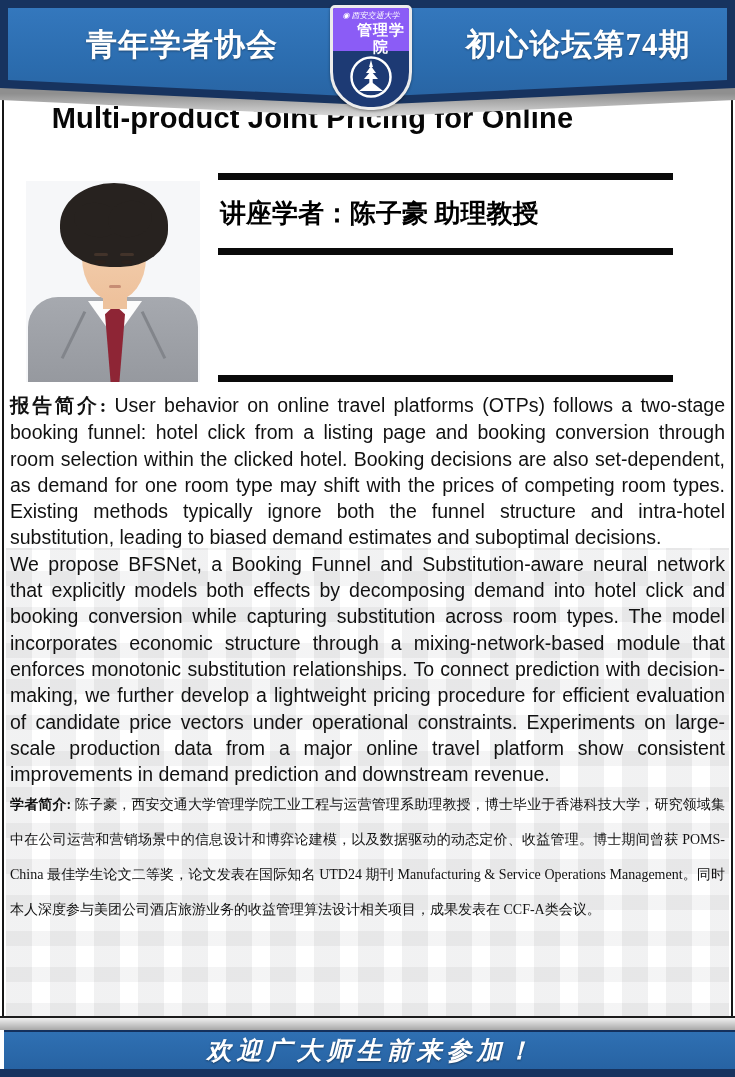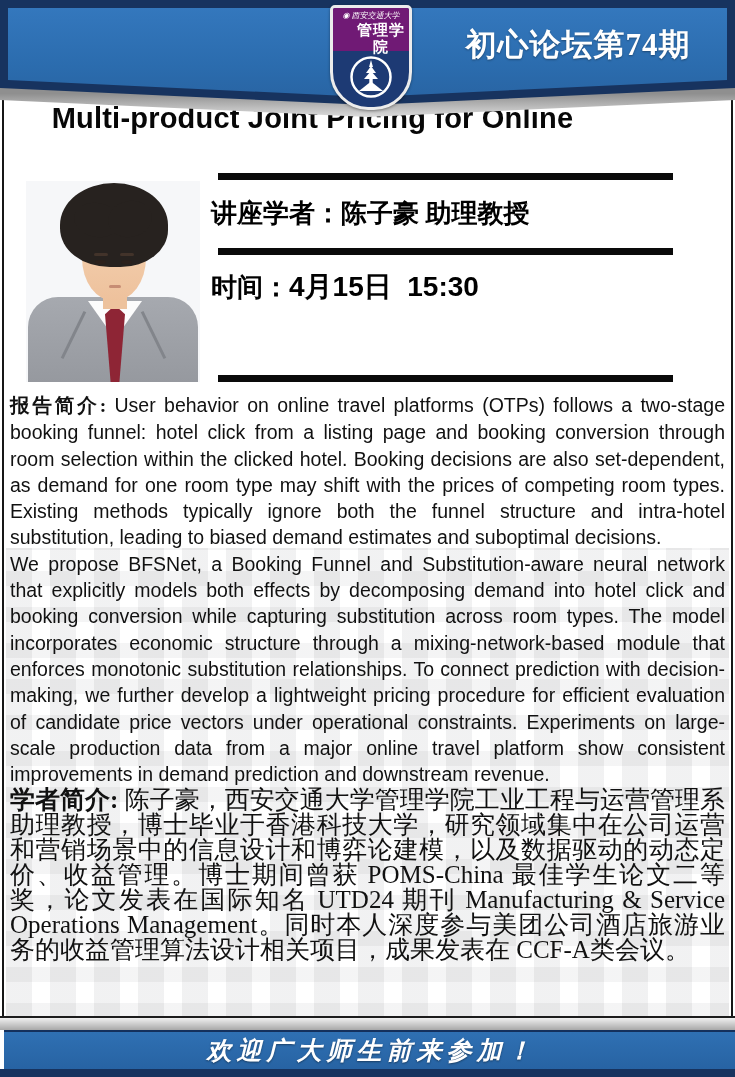--- a/index.html
+++ b/index.html
@@ -38,35 +38,35 @@
     font-family:"Liberation Sans",sans-serif;
   }
   .hdr-title.left{left:52px;width:260px;}
   .hdr-title.right{left:448px;width:260px;font-family:Liberation Serif, serif;}
   
   .logo{
     position:absolute;left:330px;top:5px;width:76px;height:99px;z-index:12;
     border:3px solid #ececec;border-radius:5px 5px 38px 38px;
     overflow:hidden;background:#1d3a74;box-shadow:0 1px 3px rgba(0,0,0,.4);
   }
-  .logo-red{height:43px;background:#701a75;color:#fff;text-align:center;padding-top:3px;box-sizing:border-box;}
+  .logo-red{height:43px;background:#8b5cf6;color:#fff;text-align:center;padding-top:3px;box-sizing:border-box;}
   .logo-uni{font-family:"Liberation Serif",serif;font-style:italic;font-size:8px;line-height:10px;white-space:nowrap;}
   .logo-school{font-size:15px;font-weight:bold;line-height:17px;letter-spacing:1px;font-family:"Liberation Sans",sans-serif;padding-left:20px;}
   .logo-seal{display:flex;justify-content:center;align-items:center;height:52px;}
   
   .title{
     position:absolute;left:0;top:101px;width:625px;text-align:center;
     font-size:29px;line-height:35px;font-weight:600;color:#070707;
     letter-spacing:.2px;z-index:6;font-family:"Liberation Sans",sans-serif;
   }
   
   .bar{position:absolute;left:218px;width:455px;height:7px;background:#0a0a0a;z-index:6;}
   .bar1{top:173px;} .bar2{top:248px;} .bar3{top:375px;}
   
-  .info-line{position:absolute;left:211px;width:500px;color:#000;z-index:6;white-space:nowrap;}
+  .info-line{position:absolute;left:220px;width:500px;color:#000;z-index:6;white-space:nowrap;}
   .zh-cal{font-family:"Liberation Serif",serif;font-weight:bold;}
   .info-speaker{top:196px;font-size:26px;}
   .info-time{top:268px;font-size:26px;}
   .info-loc{top:323px;font-size:26px;}
   .info-val{font-family:"Liberation Sans",sans-serif;font-weight:bold;font-size:28px;white-space:pre-wrap;}
   
   .photo{position:absolute;left:26px;top:181px;width:174px;height:201px;background:#f6f7f9;overflow:hidden;z-index:6;}
   .photo *{position:absolute;}
   .suit{left:2px;right:2px;top:116px;bottom:0;background:linear-gradient(180deg,#a6a9af,#96999f);border-radius:30px 30px 0 0;}
   .lapel{width:3px;height:52px;background:#82858b;}
@@ -93,21 +93,21 @@
     opacity:.75;
   }
   
   .bodytext{
     position:absolute;left:10px;top:392px;width:715px;z-index:4;
     color:#111;text-align:justify;
   }
   .bodytext p{margin:0;}
   .abs-p{font-size:19.5px;line-height:26.3px;font-family:"Liberation Sans",sans-serif;}
   .inline-label{font-weight:bold;font-family:Liberation Serif, serif;}
-  .bio-p{font-size:25px;line-height:25px;font-family:"Liberation Serif",serif;}
+  .bio-p{font-size:14px;line-height:35px;font-family:"Liberation Serif",serif;}
   
   .footer-shadow{
     position:absolute;left:0;top:1016px;width:735px;height:14px;z-index:6;
     border-top:2px solid #1c1c1c;box-sizing:border-box;
     background:linear-gradient(180deg,#f0f0f0,#a8a8a8);
   }
   .footer-band{
     position:absolute;left:4px;top:1030px;width:735px;height:39px;z-index:7;
     background:linear-gradient(180deg,#2f70b3,#2763a3);
     border-top:2px solid #14305c;box-sizing:border-box;
@@ -126,20 +126,21 @@
 <div class="poster">
 
   <div class="content-frame"></div>
 
   <div class="watermark"></div>
 
   <div class="hdr">
     <div class="hdr-shadow"></div>
     <div class="hdr-navy"></div>
     <div class="hdr-blue"></div>
+    <div class="hdr-title left">青年学者协会</div>
     <div class="hdr-title right">初心论坛第74期</div>
   </div>
 
   <div class="logo">
     <div class="logo-red">
       <div class="logo-uni">◉ 西安交通大学</div>
       <div class="logo-school">管理学院</div>
     </div>
     <div class="logo-seal">
       <svg width="46" height="46" viewBox="0 0 46 46" aria-hidden="true">
@@ -177,23 +178,20 @@
     <div class="brow l"></div>
     <div class="brow r"></div>
     <div class="eye l"></div>
     <div class="eye r"></div>
     <div class="mouth"></div>
   </div>
 
   <div class="info-line info-speaker">
     <span class="zh-cal">讲座学者：</span><span class="zh-cal">陈子豪 助理教授</span>
   </div>
-  <div class="info-line info-time">
-    <span class="zh-cal">时间：</span><span class="info-val zh-cal">4月15日  15:30</span>
-  </div>
 
   <div class="bodytext">
     <p class="abs-p"><span class="inline-label">报告简介:</span><span> User behavior on online travel platforms (OTPs) follows a two-stage booking funnel: hotel click from a listing page and booking conversion through room selection within the clicked hotel. Booking decisions are also set-dependent, as demand for one room type may shift with the prices of competing room types. Existing methods typically ignore both the funnel structure and intra-hotel substitution, leading to biased demand estimates and suboptimal decisions.</span></p>
     <p class="abs-p"><span>We propose BFSNet, a Booking Funnel and Substitution-aware neural network that explicitly models both effects by decomposing demand into hotel click and booking conversion while capturing substitution across room types. The model incorporates economic structure through a mixing-network-based module that enforces monotonic substitution relationships. To connect prediction with decision-making, we further develop a lightweight pricing procedure for efficient evaluation of candidate price vectors under operational constraints. Experiments on large-scale production data from a major online travel platform show consistent improvements in demand prediction and downstream revenue.</span></p>
     <p class="bio-p"><span class="inline-label">学者简介:</span><span> 陈子豪，西安交通大学管理学院工业工程与运营管理系助理教授，博士毕业于香港科技大学，研究领域集中在公司运营和营销场景中的信息设计和博弈论建模，以及数据驱动的动态定价、收益管理。博士期间曾获 POMS-China 最佳学生论文二等奖，论文发表在国际知名 UTD24 期刊 Manufacturing &amp; Service Operations Management。同时本人深度参与美团公司酒店旅游业务的收益管理算法设计相关项目，成果发表在 CCF-A类会议。</span></p>
   </div>
 
   <div class="footer-shadow"></div>
   <div class="footer-band">
     <span class="footer-text">欢迎广大师生前来参加！</span>

